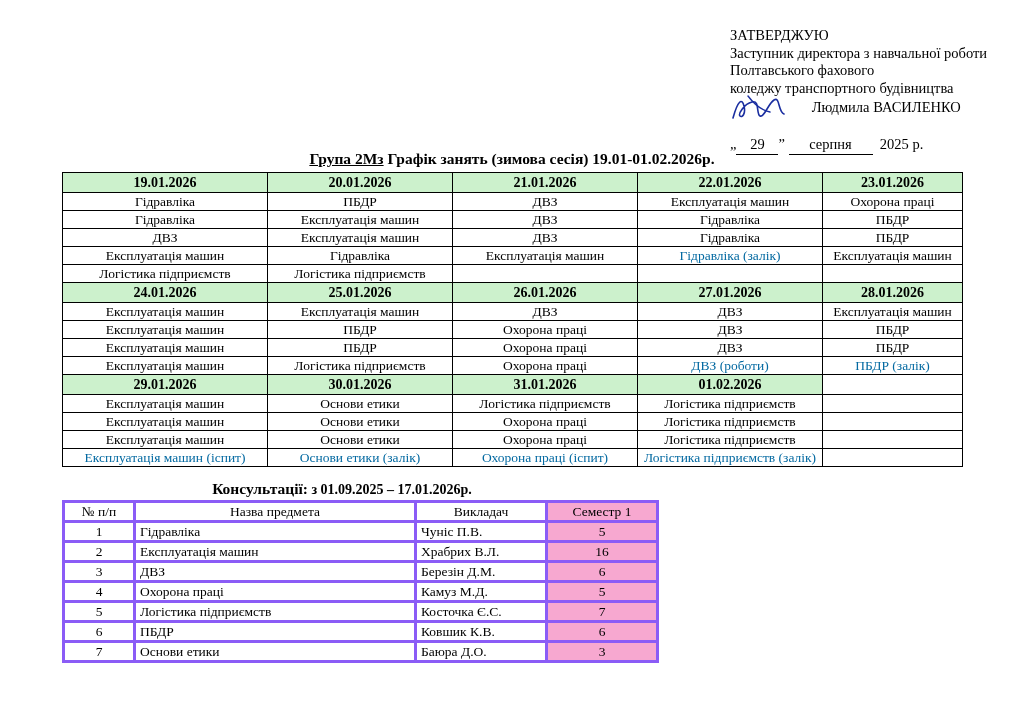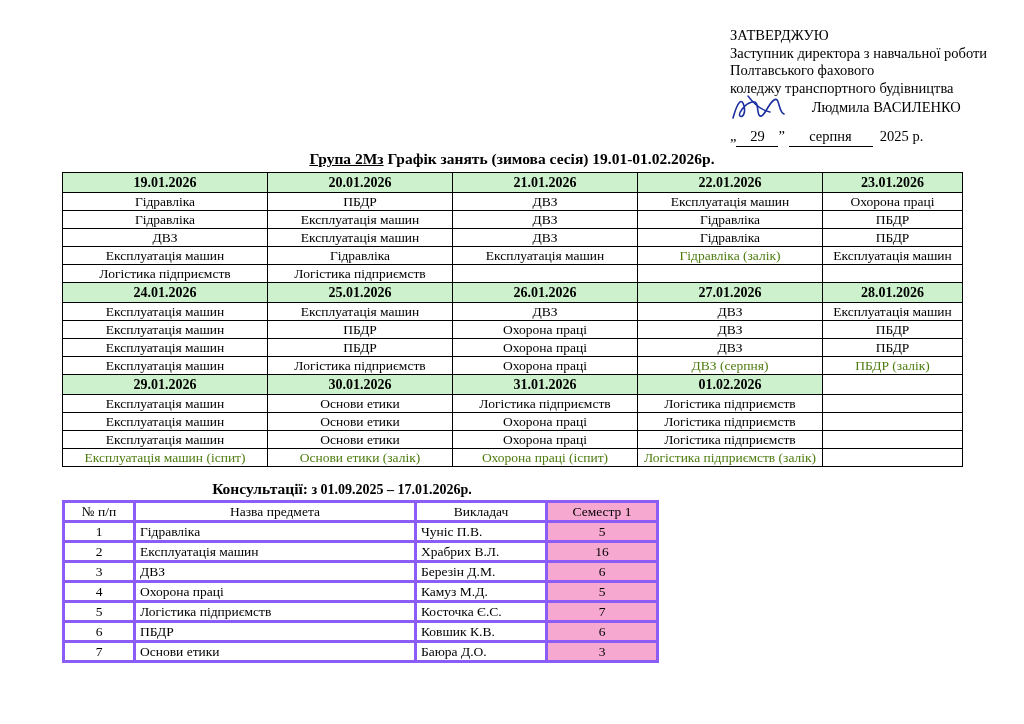--- a/index.html
+++ b/index.html
@@ -36,21 +36,21 @@
     display: inline-block;
     width: 58px;
     height: 18px;
     position: relative;
     vertical-align: middle;
     overflow: visible;
   }
   .sign-scribble svg { position: absolute; left: 0; top: -6px; }
   .sign-name { margin-left: 20px; }
   .date-row {
-    margin-top: 10px;
+    margin-top: 18px;
     font-size: 14.5px;
     white-space: nowrap;
   }
   .date-row .u {
     display: inline-block;
     border-bottom: 1px solid #000;
     text-align: center;
   }
   .u-day { width: 42px; }
   .u-mon { width: 84px; }
@@ -85,21 +85,21 @@
     line-height: 16px;
     white-space: nowrap;
     overflow: hidden;
   }
   .schedule td.datehdr {
     background: #ccf1cc;
     font-weight: bold;
     font-size: 14px;
     height: 19px;
   }
-  .schedule td.green { color: #4d7c0f; }
+  .schedule td.green { color: #0369a1; }
   .schedule td.empty { border: 1px solid #000000; }
 
   
   .cons-title {
     position: absolute;
     left: 62px;
     top: 480px;
     width: 560px;
     text-align: center;
     font-size: 15.5px;
@@ -235,21 +235,21 @@
         <td class="">Експлуатація машин</td>
         <td class="">ПБДР</td>
         <td class="">Охорона праці</td>
         <td class="">ДВЗ</td>
         <td class="">ПБДР</td>
       </tr>
       <tr>
         <td class="">Експлуатація машин</td>
         <td class="">Логістика підприємств</td>
         <td class="">Охорона праці</td>
-        <td class="green">ДВЗ (серпня)</td>
+        <td class="green">ДВЗ (роботи)</td>
         <td class="green">ПБДР (залік)</td>
       </tr>
       <tr>
         <td class="datehdr">29.01.2026</td>
         <td class="datehdr">30.01.2026</td>
         <td class="datehdr">31.01.2026</td>
         <td class="datehdr">01.02.2026</td>
         <td class="empty">&nbsp;</td>
       </tr>
       <tr>

